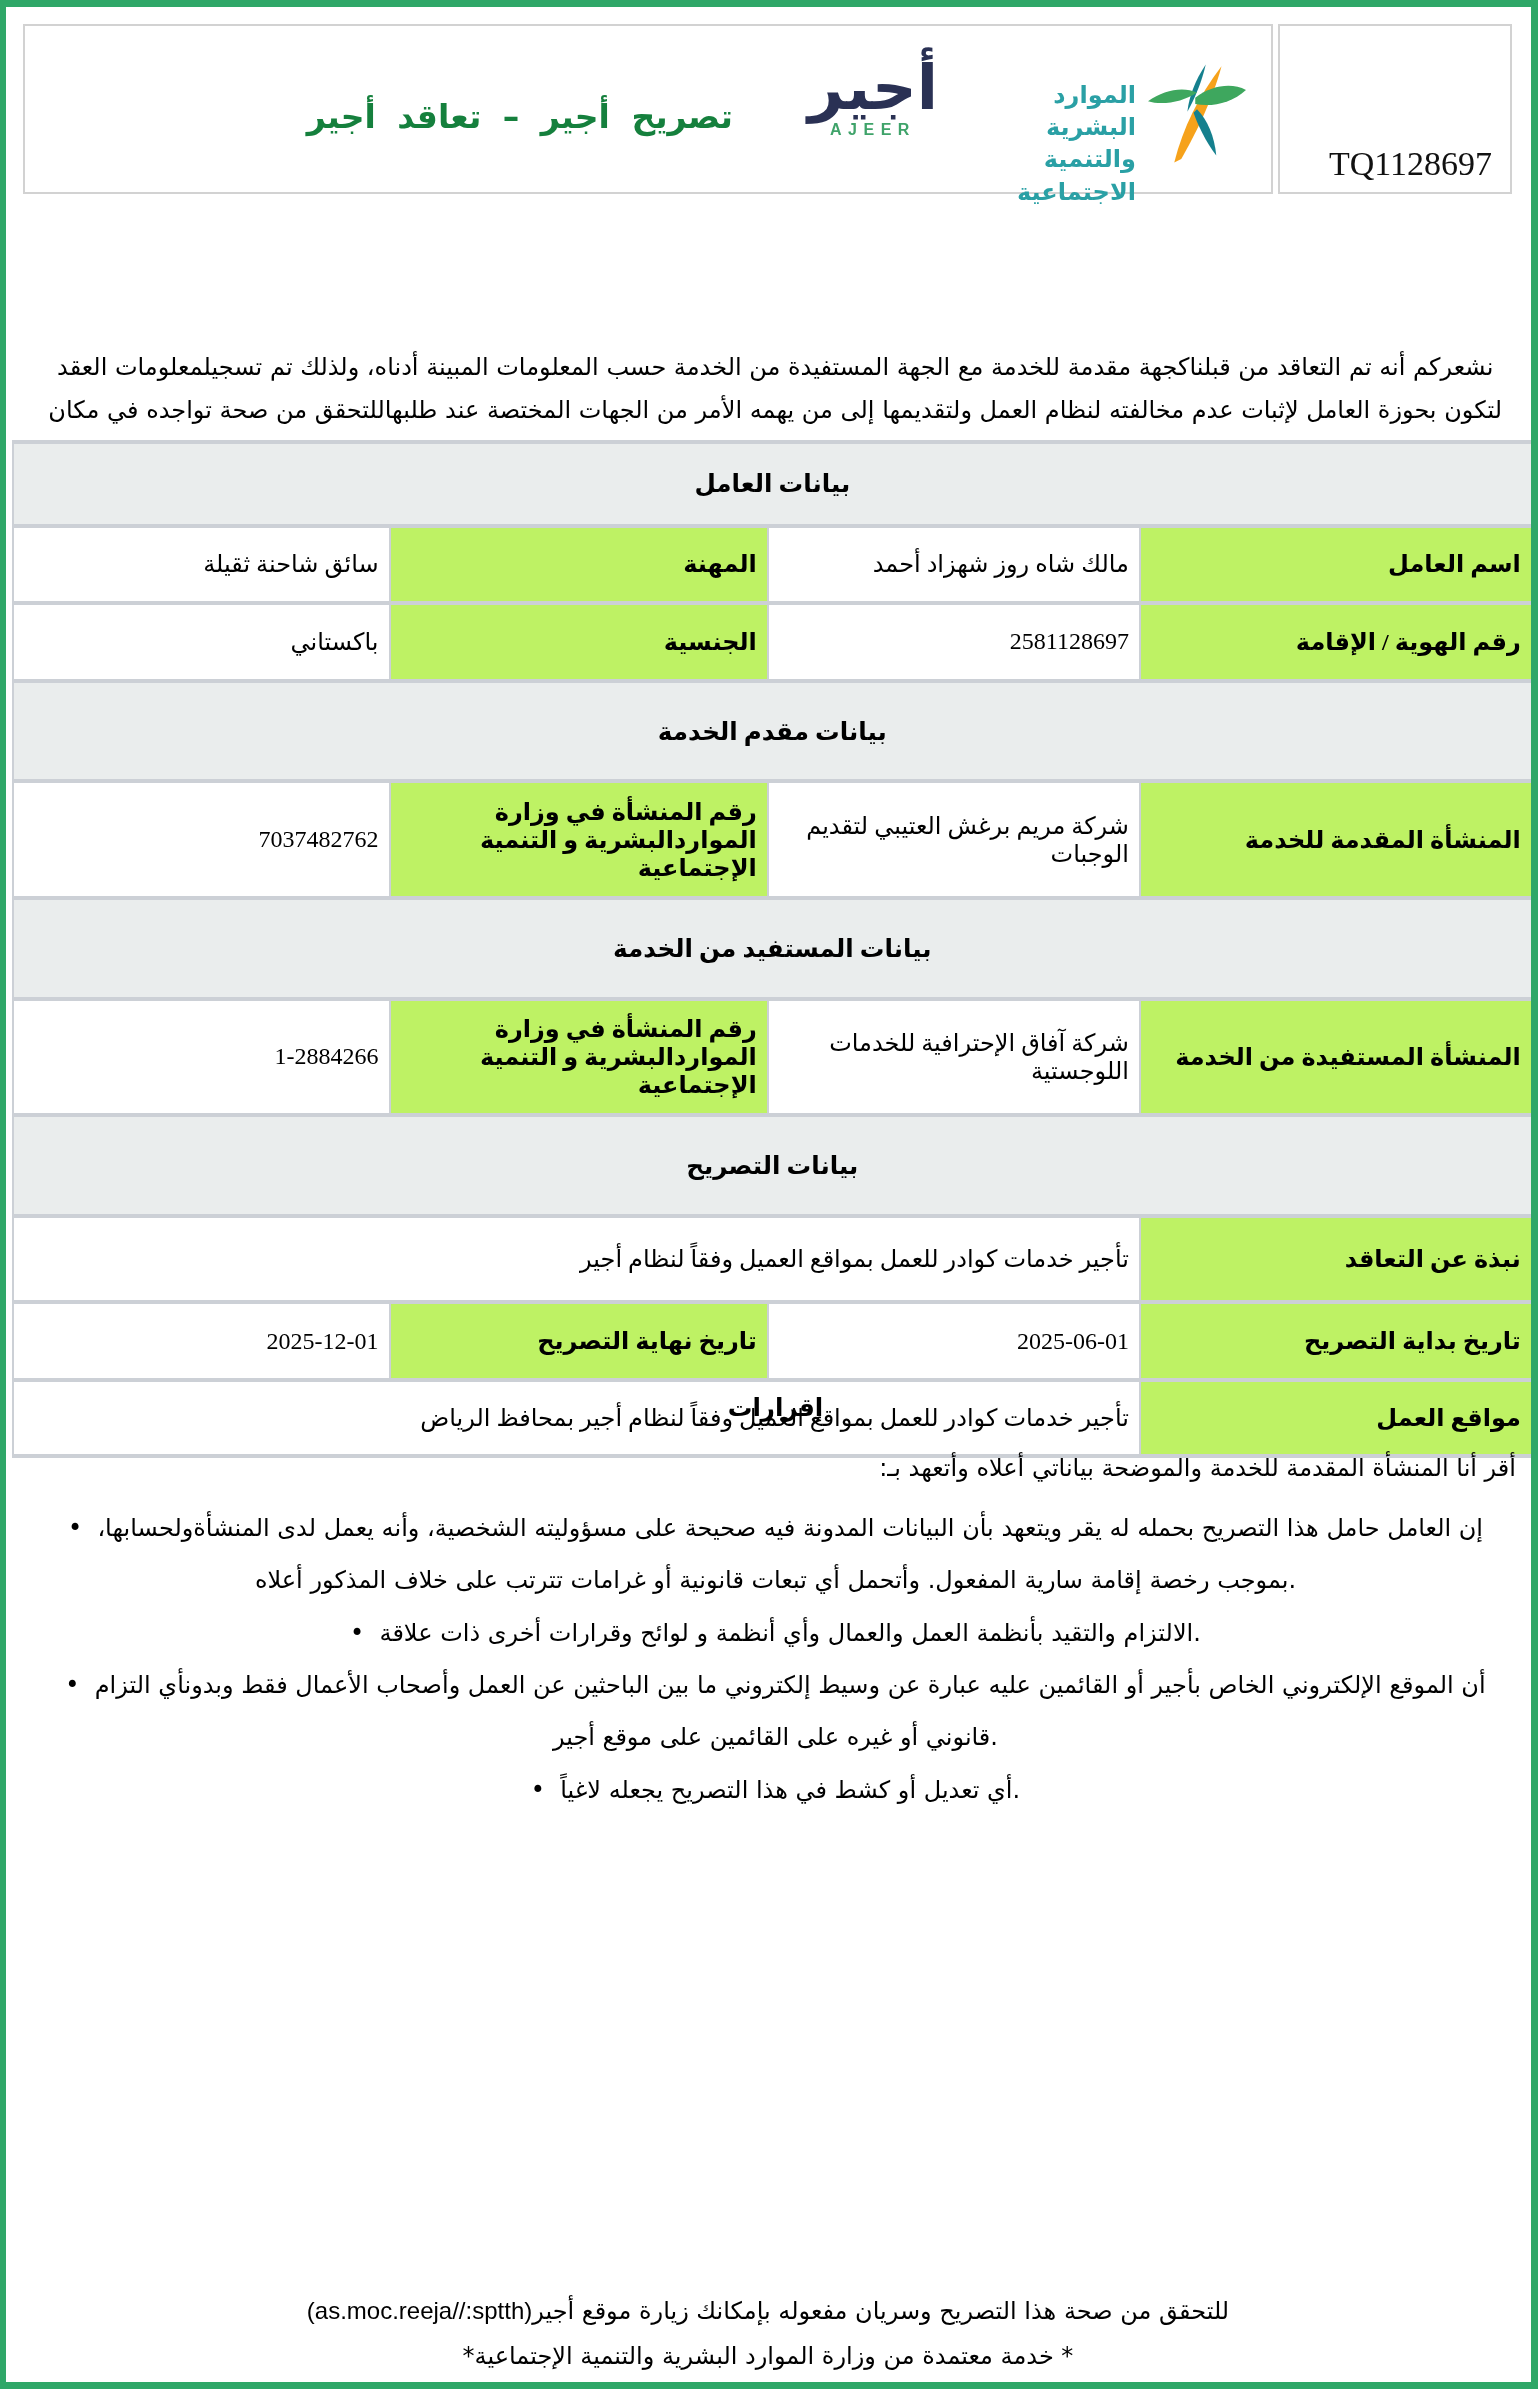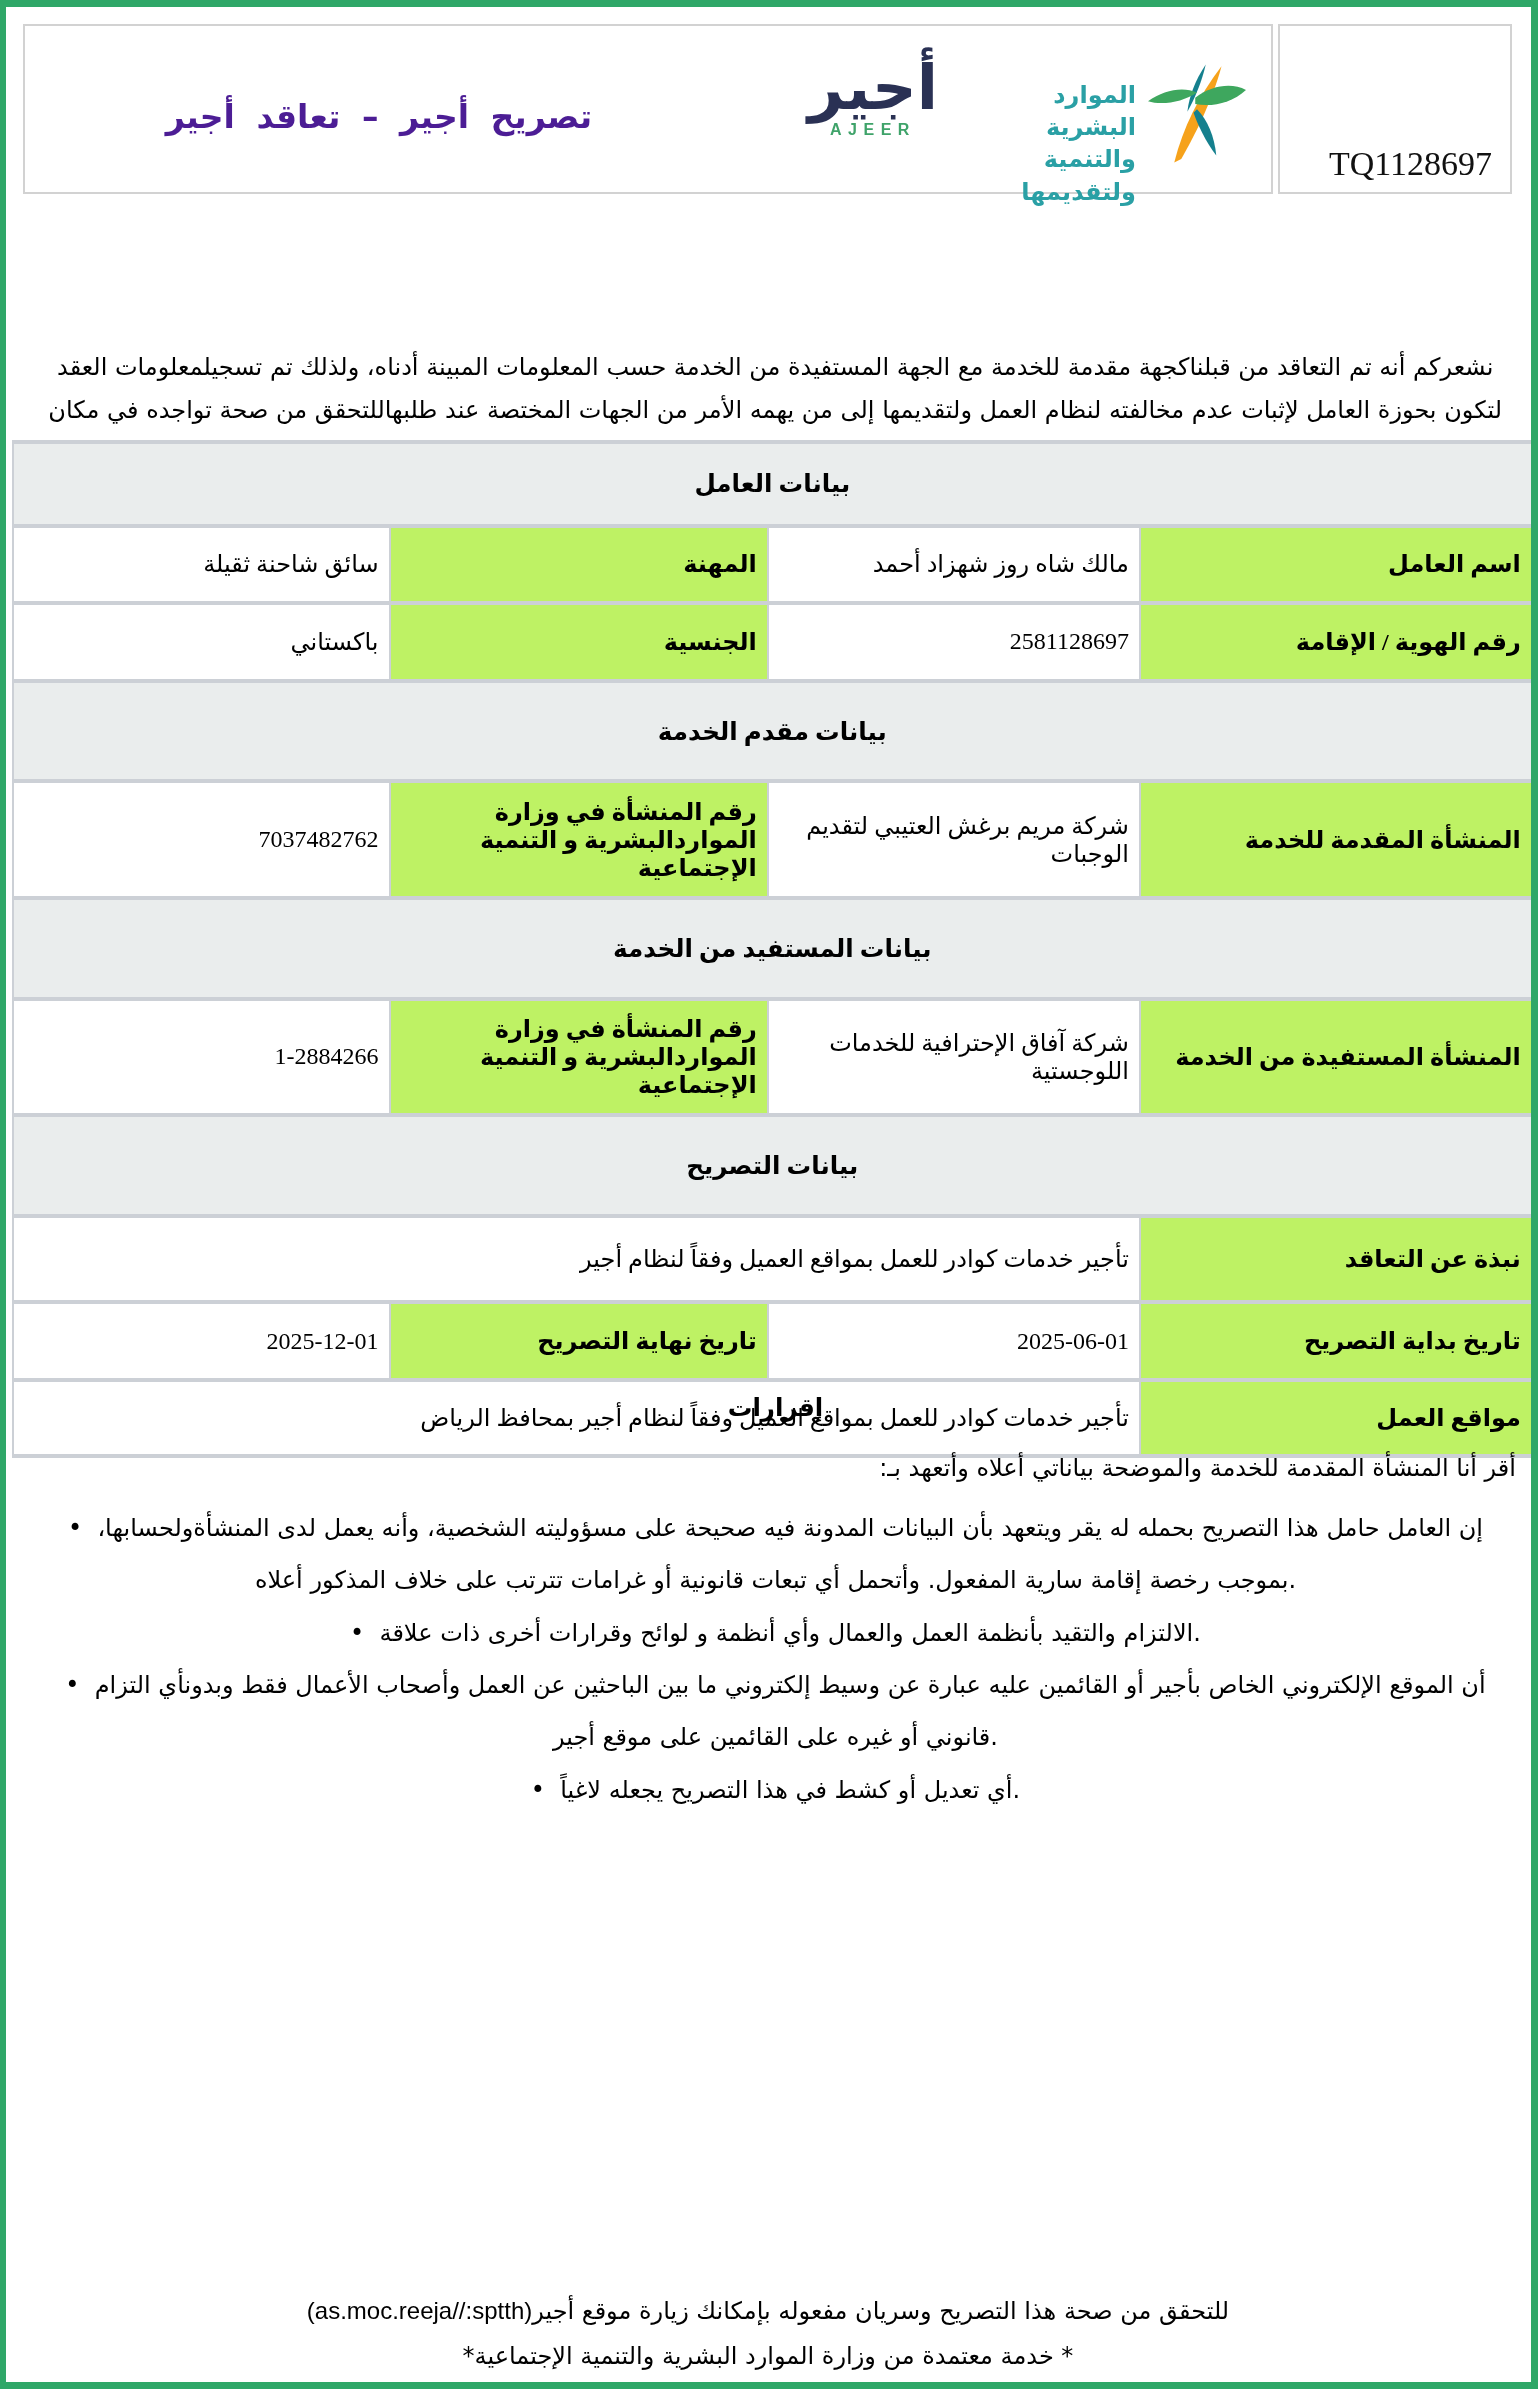--- a/index.html
+++ b/index.html
@@ -21,21 +21,21 @@
   .hdr-box{box-sizing:border-box;border:2.2px solid #d2d2d2;background:#fff;}
   .hdr-left{width:234px;position:relative;}
   .permit-no{
     position:absolute;left:49px;bottom:8.7px;
     font-size:34px;color:#111;direction:ltr;
     font-family:"Liberation Serif",serif;
   }
   .hdr-main{width:1250px;position:relative;}
   .doc-title{
     position:absolute;left:0;top:71px;width:708px;
-    text-align:center;font-weight:700;font-size:33px;color:#4c1d95;
+    text-align:right;font-weight:700;font-size:33px;color:#15803d;
     word-spacing:10px;
     font-family:"DejaVu Sans",sans-serif;
   }
   
   .ajeer{position:absolute;left:776px;top:29px;width:144px;text-align:center;direction:ltr;}
   .ajeer-word{
     position:relative;display:inline-block;
     font-family:"DejaVu Sans",sans-serif;
     font-weight:700;font-size:62px;line-height:1.05;color:#2A3154;z-index:1;
   }
@@ -126,21 +126,21 @@
       <div class="doc-title">تصريح أجير – تعاقد أجير</div>
 
       <div class="ajeer">
         <span class="ajeer-word">أجير</span>
         <span class="ajeer-green-block"></span>
         <div class="ajeer-latin">AJEER</div>
       </div>
 
       <div class="ministry-text">
         <div>الموارد البشرية</div>
-        <div>والتنمية ولتقديمها</div>
+        <div>والتنمية الاجتماعية</div>
       </div>
 
       <svg class="ministry-mark" viewBox="0 0 120 120" xmlns="http://www.w3.org/2000/svg" aria-hidden="true">
         <path fill="#F6A21B" d="M34,116 C44,76 62,40 88,6 C78,44 58,84 42,112 Z"></path>
         <path fill="#15808E" d="M70,4 C58,22 51,40 49,58 C58,42 66,22 70,4 Z"></path>
         <path fill="#3EA75E" d="M4,46 C22,33 44,29 60,36 C44,47 20,51 4,46 Z"></path>
         <path fill="#3EA75E" d="M58,42 C78,27 100,25 116,33 C100,48 76,53 58,49 Z"></path>
         <path fill="#15808E" d="M60,55 C72,67 80,86 82,108 C70,92 61,73 56,59 Z"></path>
       </svg>
     </div>

